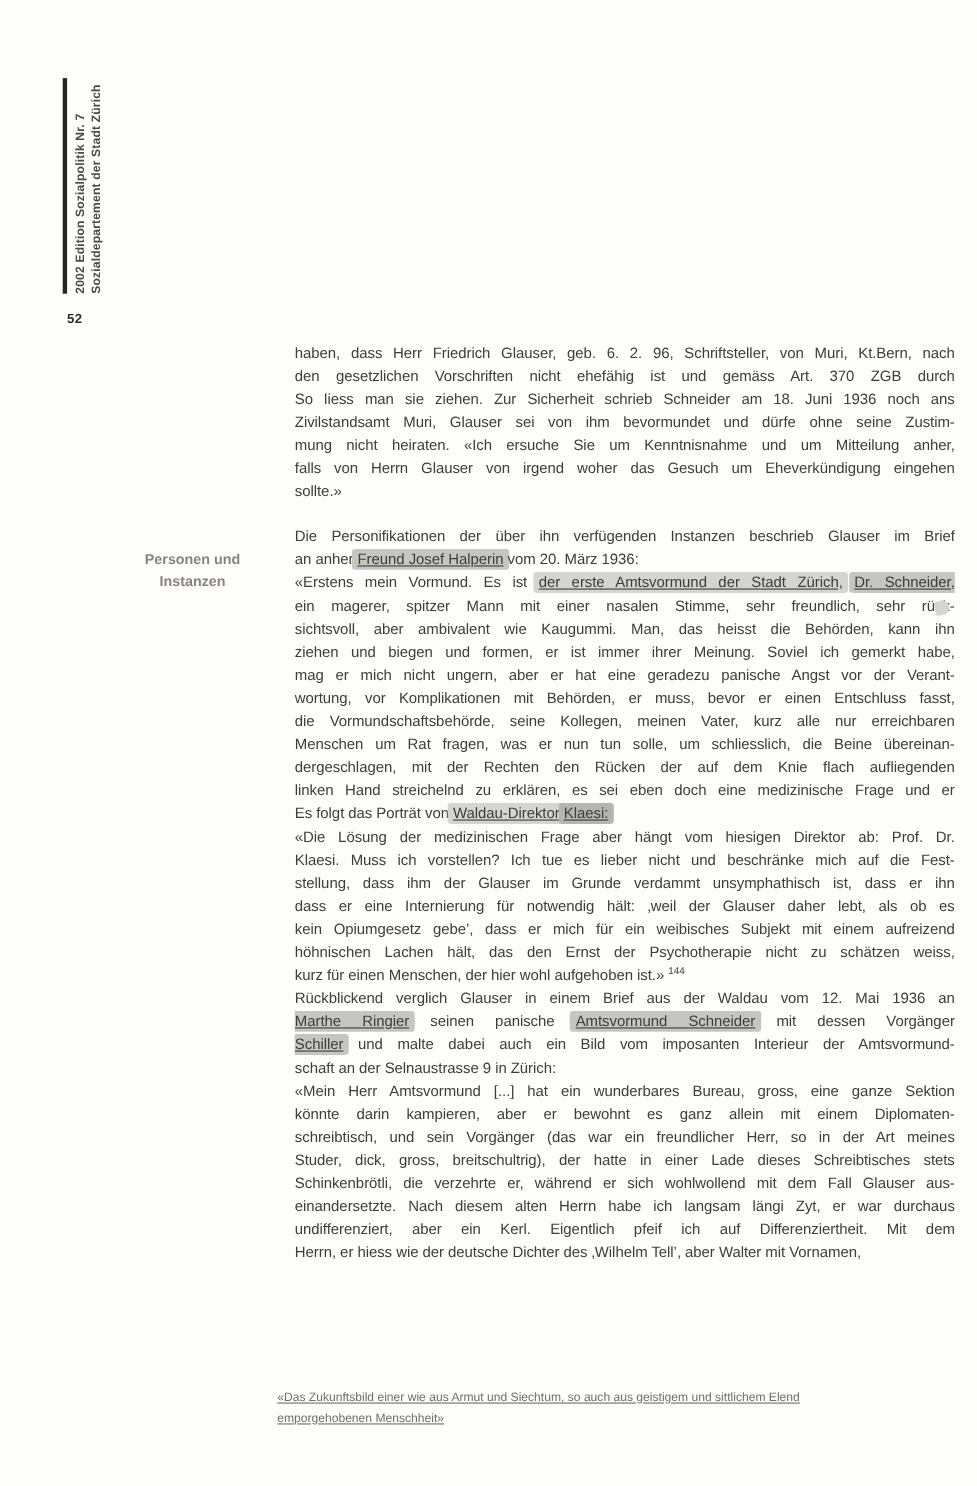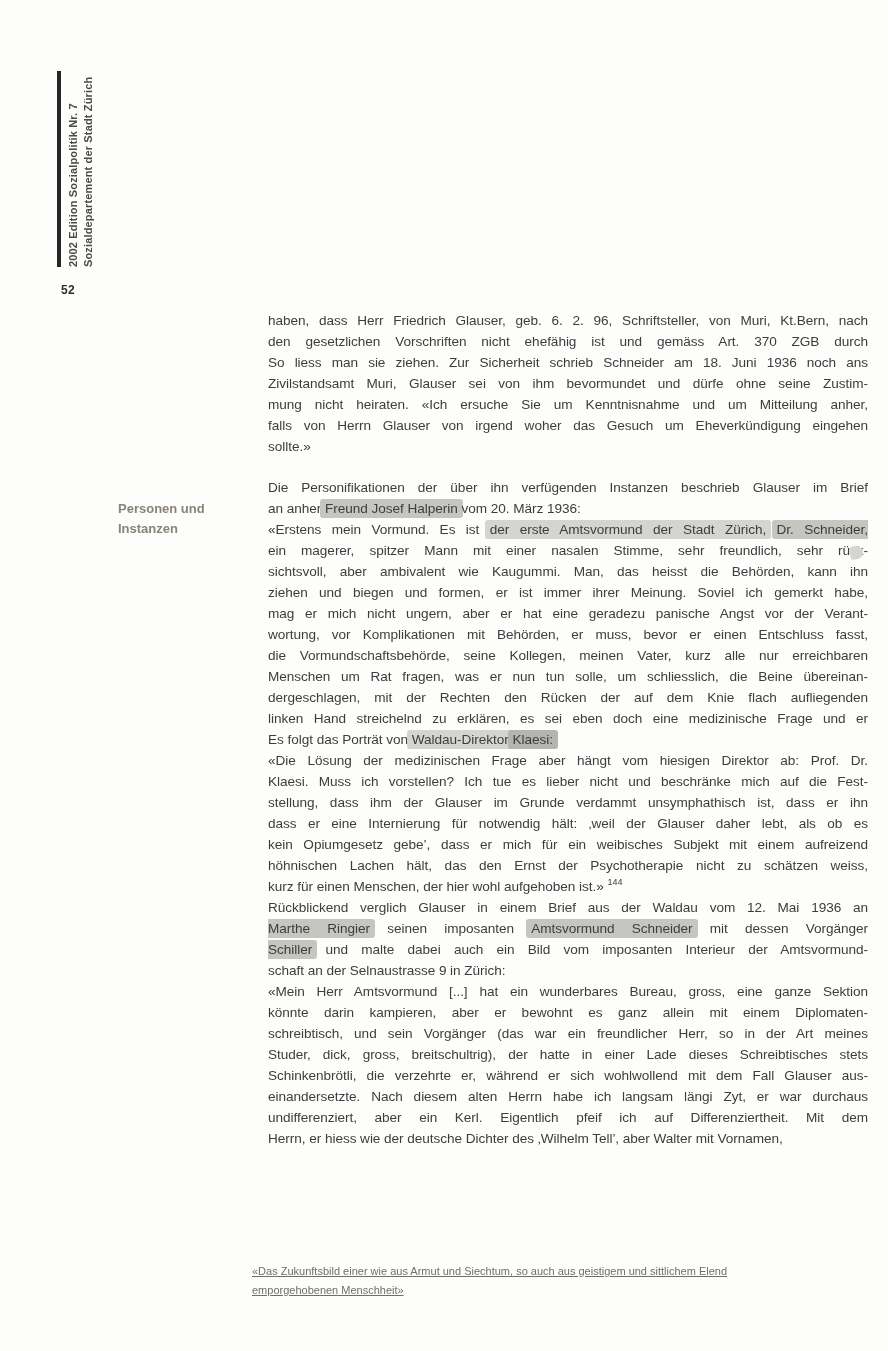--- a/index.html
+++ b/index.html
@@ -29,38 +29,38 @@
     transform:rotate(-90deg);transform-origin:0 0;
     font-weight:bold;font-size:11px;line-height:15px;
     color:#4c4a47;white-space:nowrap;letter-spacing:.15px;
   }
   .page-number{
     position:absolute;left:61px;top:283px;
     font-weight:bold;font-size:12px;color:#2f2f2f;letter-spacing:.3px;
   }
   .margin-label{
     position:absolute;left:118px;top:499px;width:114px;
-    text-align:left;font-weight:bold;font-size:13px;line-height:19.5px;
+    text-align:center;font-weight:bold;font-size:13px;line-height:19.5px;
     color:var(--label-color);
   }
   .text-column{
     position:absolute;left:268px;top:310px;width:600px;
     font-size:13.6px;line-height:21px;color:var(--text-color);
     letter-spacing:-0.05px;
   }
   .para{margin:0;}
   .para.gap{margin-top:20px;}
   .line{
     text-align:justify;text-align-last:justify;
     height:21px;overflow:hidden;
   }
   .line.last{text-align-last:left;}
   .hl{
     border-radius:3px;padding:2px 5px;margin:0 -5px;
-    box-decoration-break:clone;-webkit-box-decoration-break:clone;
+    box-decoration-break:clone;text-decoration:underline;-webkit-box-decoration-break:clone;
   }
   .hl-light{background:var(--hl-light);}
   .hl-medium{background:var(--hl-medium);}
   .hl-dark{background:var(--hl-dark);}
   sup{font-size:9px;line-height:0;vertical-align:super;letter-spacing:0;}
   .stroke-tail{
     position:absolute;left:850px;top:546px;width:13px;height:13px;
     background:var(--hl-light);border-radius:3px 7px 7px 2px;
     transform:rotate(-10deg);
   }
@@ -120,21 +120,21 @@
         <div class="line"><span>«Die Lösung der medizinischen Frage aber hängt vom hiesigen Direktor ab: Prof. Dr.</span></div>
         <div class="line"><span>Klaesi. Muss ich vorstellen? Ich tue es lieber nicht und beschränke mich auf die Fest-</span></div>
         <div class="line"><span>stellung, dass ihm der Glauser im Grunde verdammt unsymphathisch ist, dass er ihn</span></div>
         <div class="line"><span>dass er eine Internierung für notwendig hält: ‚weil der Glauser daher lebt, als ob es</span></div>
         <div class="line"><span>kein Opiumgesetz gebe’, dass er mich für ein weibisches Subjekt mit einem aufreizend</span></div>
         <div class="line"><span>höhnischen Lachen hält, das den Ernst der Psychotherapie nicht zu schätzen weiss,</span></div>
         <div class="line last"><span>kurz für einen Menschen, der hier wohl aufgehoben ist.» </span><sup>144</sup></div>
       </div>
       <div class="para">
         <div class="line"><span>Rückblickend verglich Glauser in einem Brief aus der Waldau vom 12. Mai 1936 an</span></div>
-        <div class="line"><span class="hl hl-medium">Marthe Ringier</span><span> seinen imposanten </span><span class="hl hl-medium">Amtsvormund Schneider</span><span> mit dessen Vorgänger</span></div>
+        <div class="line"><span class="hl hl-medium">Marthe Ringier</span><span> seinen panische </span><span class="hl hl-medium">Amtsvormund Schneider</span><span> mit dessen Vorgänger</span></div>
         <div class="line"><span class="hl hl-medium">Schiller</span><span> und malte dabei auch ein Bild vom imposanten Interieur der Amtsvormund-</span></div>
         <div class="line last"><span>schaft an der Selnaustrasse 9 in Zürich:</span></div>
       </div>
       <div class="para">
         <div class="line"><span>«Mein Herr Amtsvormund [...] hat ein wunderbares Bureau, gross, eine ganze Sektion</span></div>
         <div class="line"><span>könnte darin kampieren, aber er bewohnt es ganz allein mit einem Diplomaten-</span></div>
         <div class="line"><span>schreibtisch, und sein Vorgänger (das war ein freundlicher Herr, so in der Art meines</span></div>
         <div class="line"><span>Studer, dick, gross, breitschultrig), der hatte in einer Lade dieses Schreibtisches stets</span></div>
         <div class="line"><span>Schinkenbrötli, die verzehrte er, während er sich wohlwollend mit dem Fall Glauser aus-</span></div>
         <div class="line"><span>einandersetzte. Nach diesem alten Herrn habe ich langsam längi Zyt, er war durchaus</span></div>

